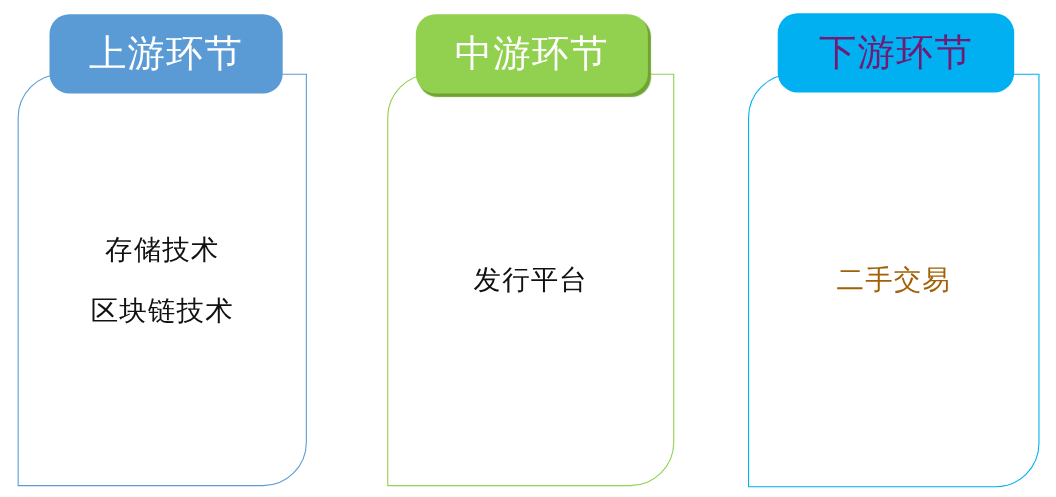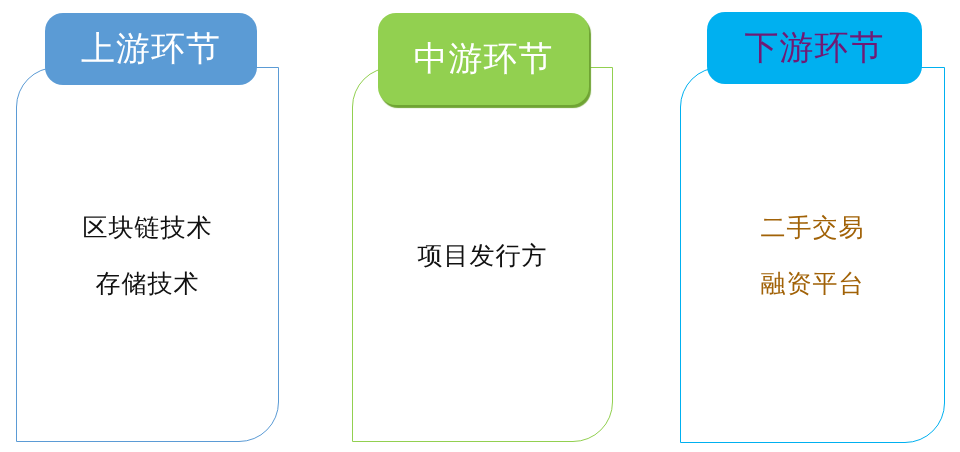--- a/index.html
+++ b/index.html
@@ -39,46 +39,45 @@
     font-size: 34px;
     letter-spacing: 1px;
     z-index: 2;
   }
 
   
   .c1 .card-body  { left: 16px;  top: 67px; width: 263px; height: 375px; }
   .c1 .card-header{ left: 45px;  top: 13px; width: 212px; height: 72px; }
   
   .c2 .card-body  { left: 352px; top: 67px; width: 261px; height: 375px; }
-  .c2 .card-header{ left: 378px; top: 13px; width: 211px; height: 92px; }
+  .c2 .card-header{ left: 378px; top: 13px; width: 211px; height: 72px; }
   
   .c3 .card-body  { left: 680px; top: 67px; width: 265px; height: 376px; }
   .c3 .card-header{ left: 707px; top: 12px; width: 215px; height: 72px; }
 </style>
 </head>
 <body style="background-color: rgb(255, 255, 255);">
 
 <div class="canvas">
 
   <section class="card c1">
     <div class="card-body" style="border-color: rgb(91, 155, 213); color: rgb(17, 17, 17);">
+      <p class="item">存储技术</p>
       <p class="item">区块链技术</p>
-      <p class="item">存储技术</p>
     </div>
     <div class="card-header" style="background-color: rgb(91, 155, 213); color: rgb(255, 255, 255);">上游环节</div>
   </section>
 
   <section class="card c2">
     <div class="card-body" style="border-color: rgb(146, 208, 80); color: rgb(17, 17, 17);">
-      <p class="item">项目发行方</p>
+      <p class="item">发行平台</p>
     </div>
     <div class="card-header" style="background-color: rgb(146, 208, 80); color: rgb(255, 255, 255); box-shadow: rgb(111, 164, 51) 2px 3px 1px;">中游环节</div>
   </section>
 
   <section class="card c3">
     <div class="card-body" style="border-color: rgb(0, 176, 240); color: #a16207;">
       <p class="item">二手交易</p>
-      <p class="item">融资平台</p>
     </div>
     <div class="card-header" style="background-color: rgb(0, 176, 240); color: #701a75;">下游环节</div>
   </section>
 
 </div>
 
 </body></html>

